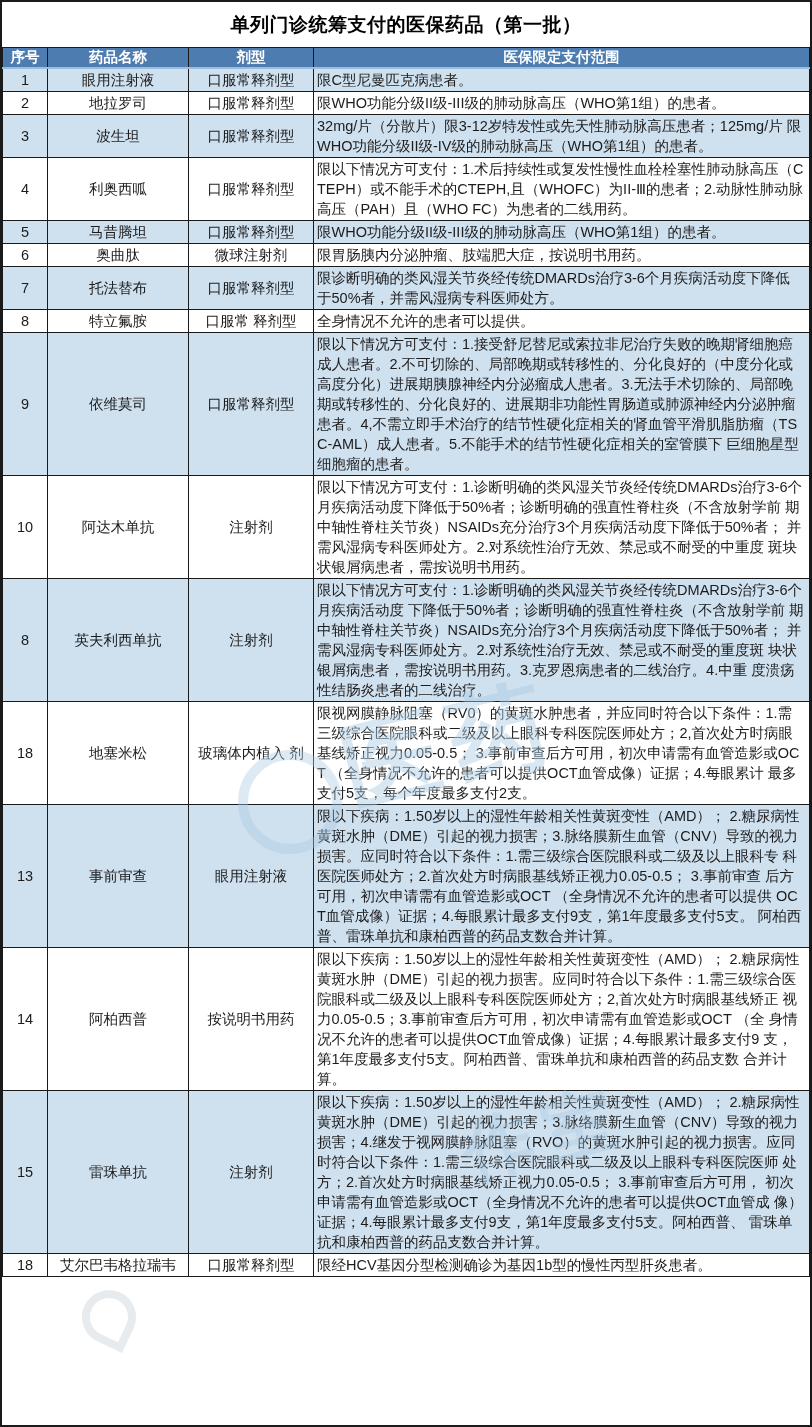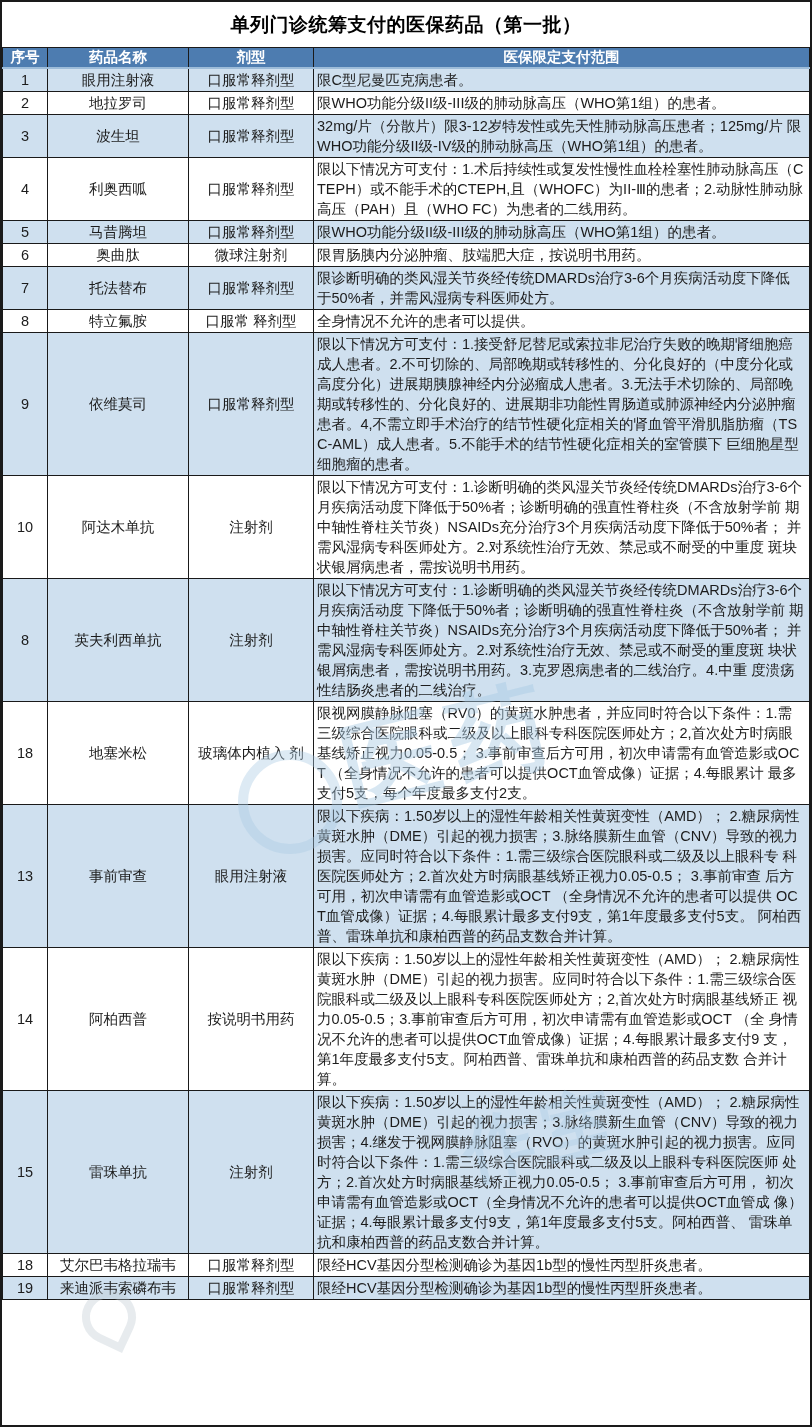--- a/index.html
+++ b/index.html
@@ -211,26 +211,20 @@
     <td class="c-name">雷珠单抗</td>
     <td class="c-form">注射剂</td>
     <td class="c-scope">限以下疾病：1.50岁以上的湿性年龄相关性黄斑变性（AMD）； 2.糖尿病性 黄斑水肿（DME）引起的视力损害；3.脉络膜新生血管（CNV）导致的视力 损害；4.继发于视网膜静脉阻塞（RVO）的黄斑水肿引起的视力损害。应同 时符合以下条件：1.需三级综合医院眼科或二级及以上眼科专科医院医师 处方；2.首次处方时病眼基线矫正视力0.05-0.5； 3.事前审查后方可用， 初次申请需有血管造影或OCT（全身情况不允许的患者可以提供OCT血管成 像）证据；4.每眼累计最多支付9支，第1年度最多支付5支。阿柏西普、 雷珠单抗和康柏西普的药品支数合并计算。</td>
   </tr>
         <tr>
     <td class="c-no">18</td>
     <td class="c-name">艾尔巴韦格拉瑞韦</td>
     <td class="c-form">口服常释剂型</td>
     <td class="c-scope">限经HCV基因分型检测确诊为基因1b型的慢性丙型肝炎患者。</td>
   </tr>
-        <tr class="alt">
-    <td class="c-no">19</td>
-    <td class="c-name">来迪派韦索磷布韦</td>
-    <td class="c-form">口服常释剂型</td>
-    <td class="c-scope">限经HCV基因分型检测确诊为基因1b型的慢性丙型肝炎患者。</td>
-  </tr>
       </tbody>
   </table>
 
   <div class="wm wm-text-1">医药</div>
   <div class="wm wm-text-2">作室</div>
   <div class="wm wm-circle"></div>
   <div class="wm wm-swirl"></div>
 
 </div>
 

